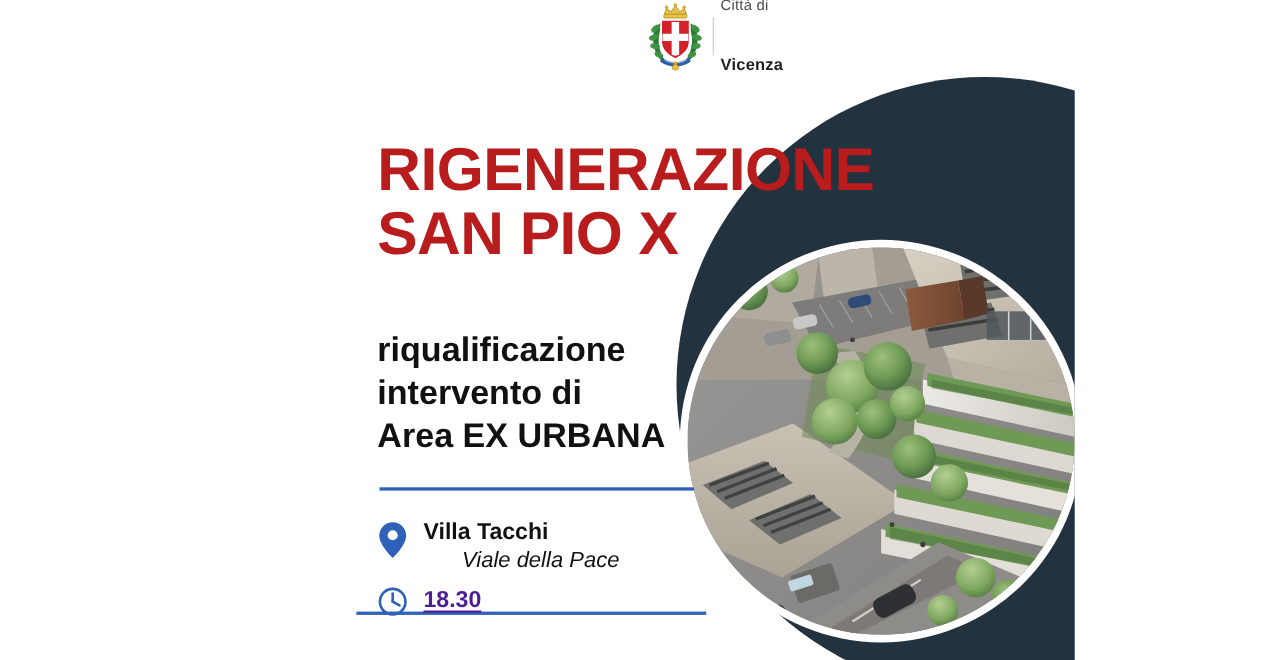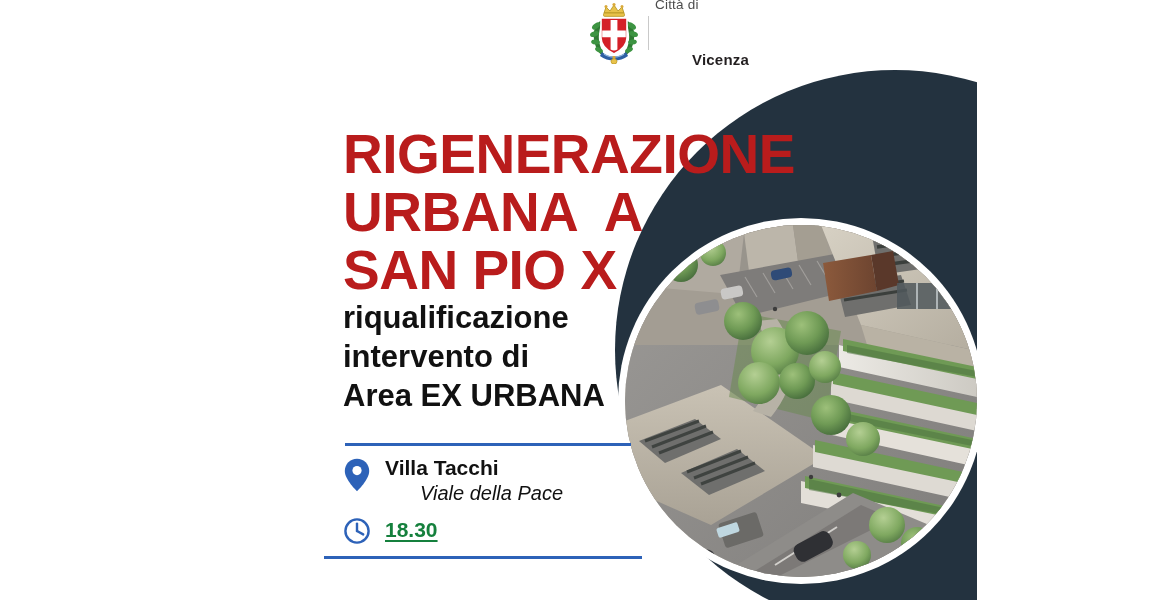--- a/index.html
+++ b/index.html
@@ -49,21 +49,20 @@
     font-size: 13.5px;
     color: #4c4c4c;
     font-weight: 400;
     letter-spacing: .2px;
   }
   .brand-line2 {
     font-size: 15px;
     color: #231f20;
     font-weight: 700;
     letter-spacing: .2px;
-    margin-left: 37px;
   }
 
   
   .right-stage {
     position: absolute;
     left: 560px;
     top: 0;
     width: 417px;   
     height: 600px;
     overflow: hidden;
@@ -145,21 +144,21 @@
   .rule-bottom {
     left: 324px;
     top: 556px;
     width: 318px;
     height: 3px;
   }
 
   .info-block {
     position: absolute;
     left: 341px;
-    top: 456px;
+    top: 472px;
     width: 320px;
   }
   .info-row {
     display: flex;
     align-items: flex-start;
     gap: 12px;
   }
   .info-row + .info-row { margin-top: 9px; }
   .info-icon {
     width: 32px;
@@ -178,21 +177,21 @@
     font-size: 20px;
     font-style: italic;
     font-weight: 400;
     color: #111111;
     line-height: 1.25;
   }
   .time-row { align-items: center; }
   .time-value {
     font-size: 21px;
     font-weight: 700;
-    color: #15803d;
+    color: #4c1d95;
     text-decoration: underline;
     text-underline-offset: 3px;
   }
 </style>
 </head>
 <body>
 
 <div class="poster">
 
   <div class="right-stage">
@@ -403,21 +402,20 @@
     </svg>
     <div class="brand-divider"></div>
     <div class="brand-text">
       <span class="brand-line1">Città di</span>
       <span class="brand-line2">Vicenza</span>
     </div>
   </div>
 
   <h1 class="headline">
     <span class="l">RIGENERAZIONE</span>
-    <span class="l">URBANA  A</span>
     <span class="l">SAN PIO X</span>
   </h1>
 
   <h2 class="subhead">
     <span class="s">riqualificazione</span>
     <span class="s">intervento di</span>
     <span class="s">Area EX URBANA</span>
   </h2>
 
   <div class="rule rule-top"></div>

